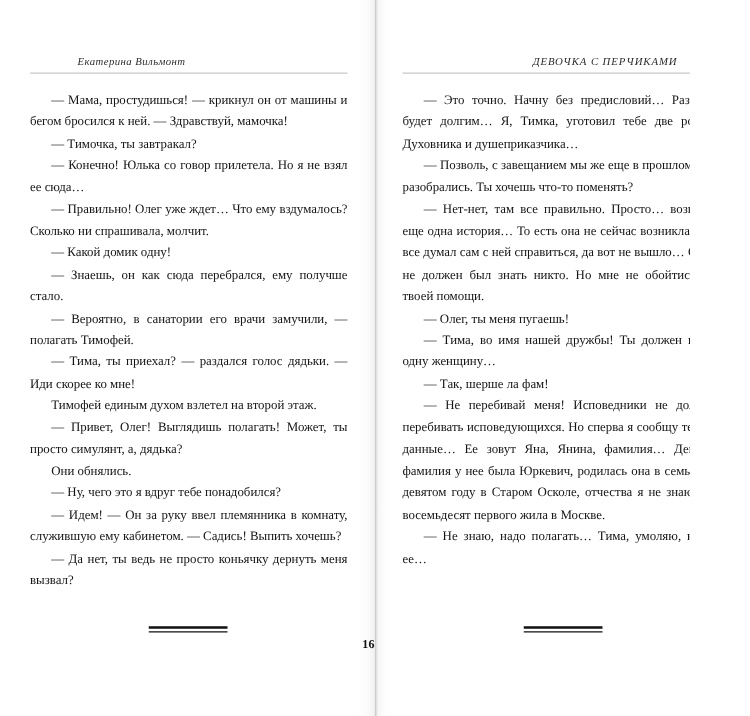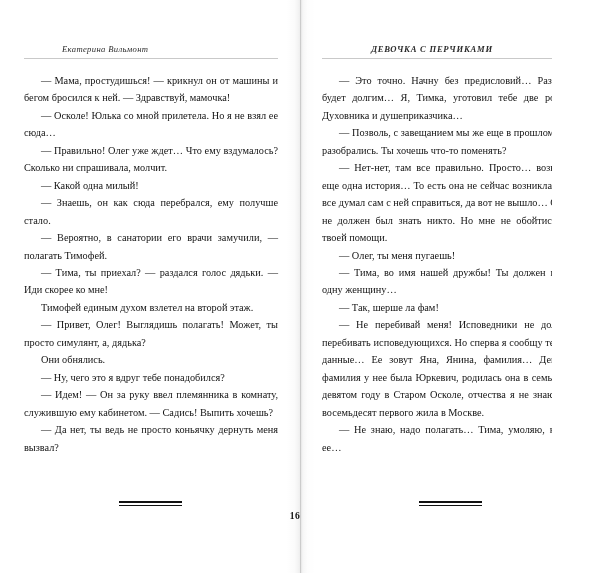--- a/index.html
+++ b/index.html
@@ -60,21 +60,21 @@
   
   .runhead {
     font-style: italic;
     font-size: 8.6px;
     letter-spacing: 0.35px;
     color: #2b2b2b;
     padding-bottom: 4px;
     white-space: nowrap;
   }
   .runhead-left  { text-align: left;  padding-left: 38px; }
-  .runhead-right { text-align: center; padding-right: 34px; letter-spacing: 0.75px; font-weight: bold; }
+  .runhead-right { text-align: right; padding-right: 34px; letter-spacing: 0.75px; }
   .runrule {
     height: 1px;
     background: #c9c9c9;
     margin-bottom: 13px;
   }
 
   
   .body {
     font-size: 10.3px;
     line-height: 17.45px;
@@ -120,23 +120,24 @@
 </head>
 <body>
 
 <div id="spread">
 
   <div class="page page-left">
     <div class="runhead runhead-left">Екатерина Вильмонт</div>
     <div class="runrule"></div>
     <div class="body" id="left-body">
         <p>— Мама, простудишься! — крикнул он от машины и бегом бросился к ней. — Здравствуй, мамочка!</p>
-        <p>— Осколе! Юлька со мной прилетела. Но я не взял ее сюда…</p>
+        <p>— Тимочка, ты завтракал?</p>
+        <p>— Конечно! Юлька со говор прилетела. Но я не взял ее сюда…</p>
         <p>— Правильно! Олег уже ждет… Что ему взду­малось? Сколько ни спрашивала, молчит.</p>
-        <p>— Какой одна милый!</p>
+        <p>— Какой домик одну!</p>
         <p>— Знаешь, он как сюда перебрался, ему по­лучше стало.</p>
         <p>— Вероятно, в санатории его врачи замучи­ли, — полагать Тимофей.</p>
         <p>— Тима, ты приехал? — раздался голос дядь­ки. — Иди скорее ко мне!</p>
         <p>Тимофей единым духом взлетел на второй этаж.</p>
         <p>— Привет, Олег! Выглядишь полагать! Может, ты просто симулянт, а, дядька?</p>
         <p>Они обнялись.</p>
         <p>— Ну, чего это я вдруг тебе понадобился?</p>
         <p>— Идем! — Он за руку ввел племянника в комнату, служившую ему кабинетом. — Садись! Выпить хочешь?</p>
         <p>— Да нет, ты ведь не просто коньячку дернуть меня вызвал?</p>
       </div>

